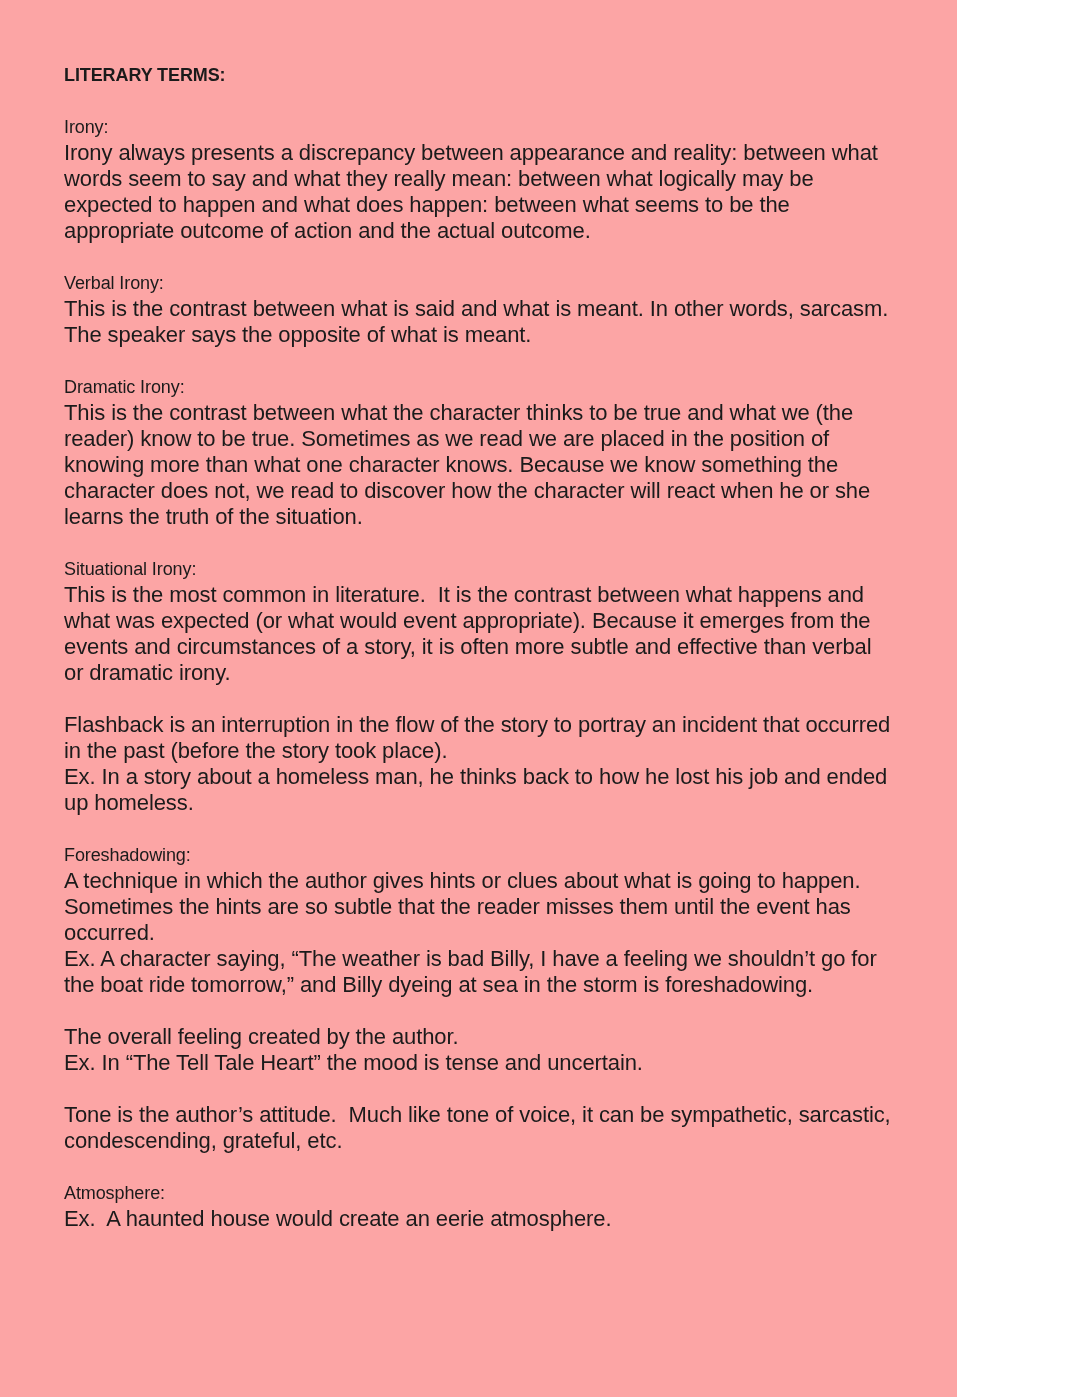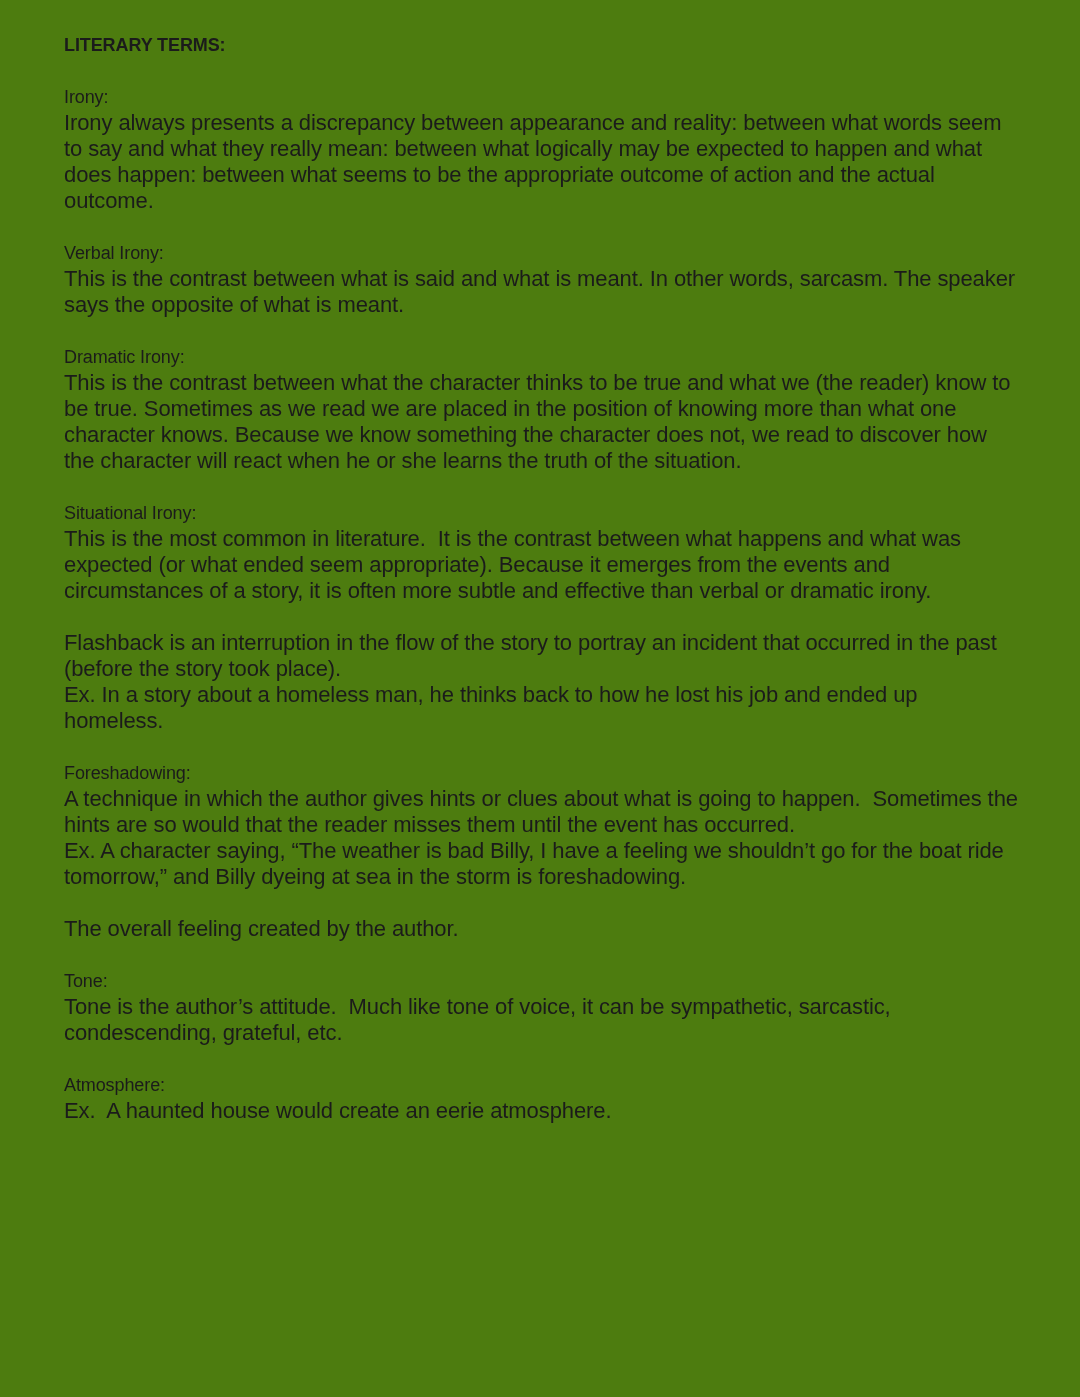--- a/index.html
+++ b/index.html
@@ -9,24 +9,24 @@
   }
   body {
     width: 1080px;
     height: 1397px;
     font-family: "Liberation Sans", sans-serif;
     color: #1b1b1b;
     overflow: hidden;
   }
   .page {
     box-sizing: border-box;
-    width: 1080px;
+    width: 957px;
     height: 1397px;
-    padding: 32px 62px 0 64px;
-    background: #4d7c0f;
+    padding: 62px 62px 0 64px;
+    background: #fca5a5;
   }
   .page-title {
     font-size: 18px;
     font-weight: bold;
     line-height: 26px;
     letter-spacing: -0.1px;
     margin: 0 0 26px 0;
   }
   .term-section {
     margin: 0 0 26px 0;
@@ -64,40 +64,40 @@
   <p class="term-paragraph">This is the contrast between what is said and what is meant. In other words, sarcasm. The speaker says the opposite of what is meant.</p>
       </section>
 
   <section class="term-section">
     <h2 class="term-heading">Dramatic Irony:</h2>
   <p class="term-paragraph">This is the contrast between what the character thinks to be true and what we (the reader) know to be true. Sometimes as we read we are placed in the position of knowing more than what one character knows. Because we know something the character does not, we read to discover how the character will react when he or she learns the truth of the situation.</p>
       </section>
 
   <section class="term-section">
     <h2 class="term-heading">Situational Irony:</h2>
-  <p class="term-paragraph">This is the most common in literature.  It is the contrast between what happens and what was expected (or what ended seem appropriate). Because it emerges from the events and circumstances of a story, it is often more subtle and effective than verbal or dramatic irony.</p>
+  <p class="term-paragraph">This is the most common in literature.  It is the contrast between what happens and what was expected (or what would event appropriate). Because it emerges from the events and circumstances of a story, it is often more subtle and effective than verbal or dramatic irony.</p>
       </section>
 
   <section class="term-section">
   <p class="term-paragraph">Flashback is an interruption in the flow of the story to portray an incident that occurred in the past (before the story took place).</p>
         <p class="term-paragraph">Ex. In a story about a homeless man, he thinks back to how he lost his job and ended up homeless.</p>
       </section>
 
   <section class="term-section">
     <h2 class="term-heading">Foreshadowing:</h2>
-  <p class="term-paragraph">A technique in which the author gives hints or clues about what is going to happen.  Sometimes the hints are so would that the reader misses them until the event has occurred.</p>
+  <p class="term-paragraph">A technique in which the author gives hints or clues about what is going to happen.  Sometimes the hints are so subtle that the reader misses them until the event has occurred.</p>
         <p class="term-paragraph">Ex. A character saying, “The weather is bad Billy, I have a feeling we shouldn’t go for the boat ride tomorrow,” and Billy dyeing at sea in the storm is foreshadowing.</p>
       </section>
 
   <section class="term-section">
   <p class="term-paragraph">The overall feeling created by the author.</p>
+        <p class="term-paragraph">Ex. In “The Tell Tale Heart” the mood is tense and uncertain.</p>
       </section>
 
   <section class="term-section">
-    <h2 class="term-heading">Tone:</h2>
   <p class="term-paragraph">Tone is the author’s attitude.  Much like tone of voice, it can be sympathetic, sarcastic, condescending, grateful, etc.</p>
       </section>
 
   <section class="term-section">
     <h2 class="term-heading">Atmosphere:</h2>
         <p class="term-paragraph">Ex.  A haunted house would create an eerie atmosphere.</p>
       </section>
 </div>
 </div>
 

